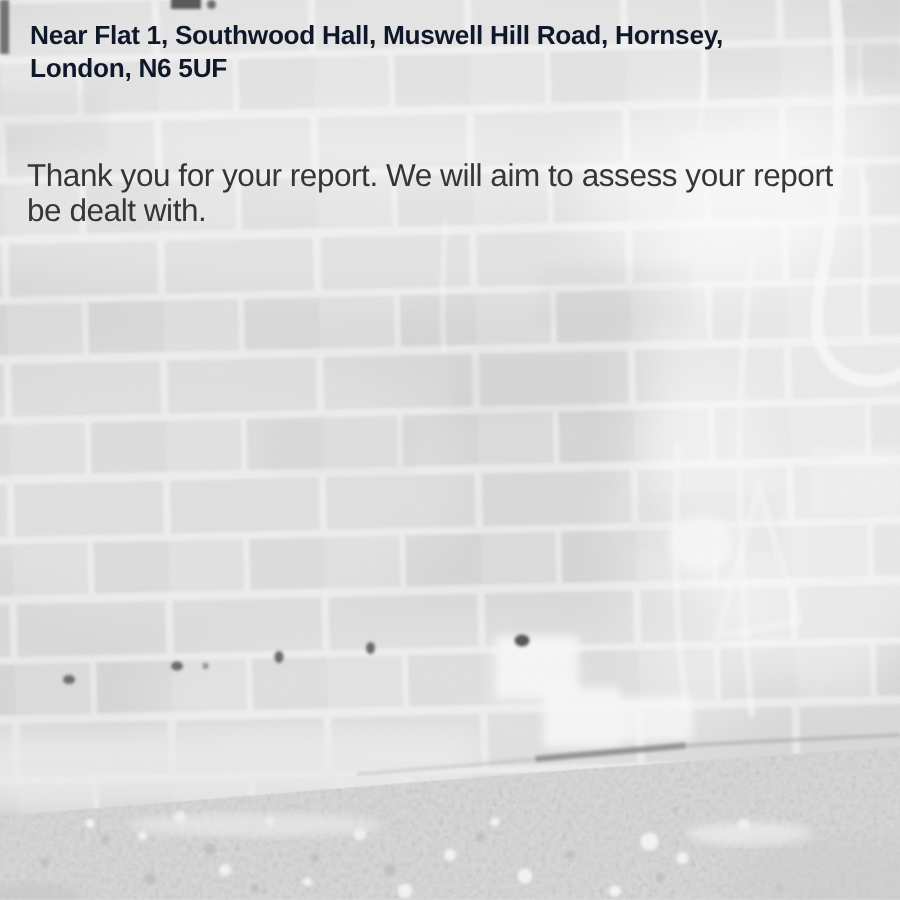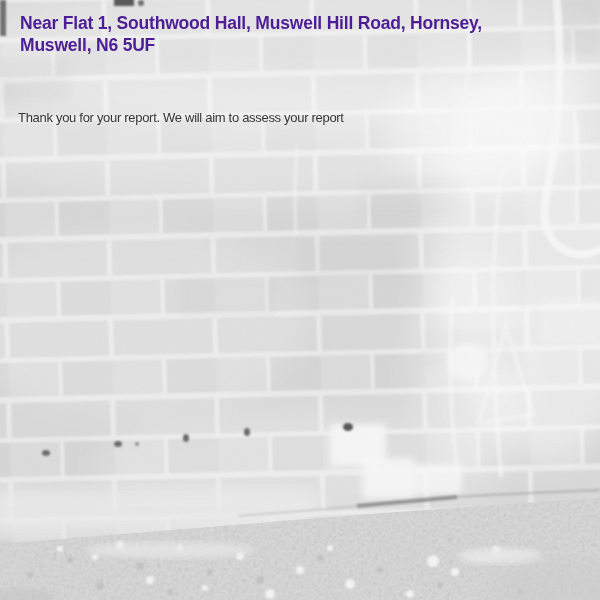--- a/index.html
+++ b/index.html
@@ -17,25 +17,25 @@
     width: 600px; height: 600px;
     display: block;
   }
   .overlay-text { position: absolute; margin: 0; }
   .report-address {
     top: 12px; left: 20px; right: 16px;
     font-size: 17.5px;
     font-weight: 700;
     line-height: 22px;
     letter-spacing: -0.2px;
-    color: #4c1d95;
+    color: #0f172a;
   }
   .report-message {
     top: 106px; left: 18px; right: 20px;
-    font-size: 13px;
+    font-size: 21px;
     font-weight: 400;
     line-height: 23px;
     letter-spacing: -0.3px;
     color: #363636;
   }
   .line { display: block; white-space: nowrap; }
 </style>
 </head>
 <body>
 
@@ -181,20 +181,21 @@
         <ellipse cx="20" cy="598" rx="34" ry="9" fill="#c6c6c6" filter="url(#b3)" opacity="0.6"></ellipse>
         <ellipse cx="580" cy="590" rx="90" ry="30" fill="#cccccc" filter="url(#b8)" opacity="0.5"></ellipse>
       </g>
     </g>
 
     <rect width="600" height="600" filter="url(#grainF)" opacity="0.05"></rect>
   </svg>
 
   <h1 class="overlay-text report-address">
     <span class="line">Near Flat 1, Southwood Hall, Muswell Hill Road, Hornsey,</span>
-    <span class="line">Muswell, N6 5UF</span>
+    <span class="line">London, N6 5UF</span>
   </h1>
 
   <p class="overlay-text report-message">
     <span class="line">Thank you for your report. We will aim to assess your report</span>
+    <span class="line">be dealt with.</span>
   </p>
 
 </div>
 
 </body></html>

